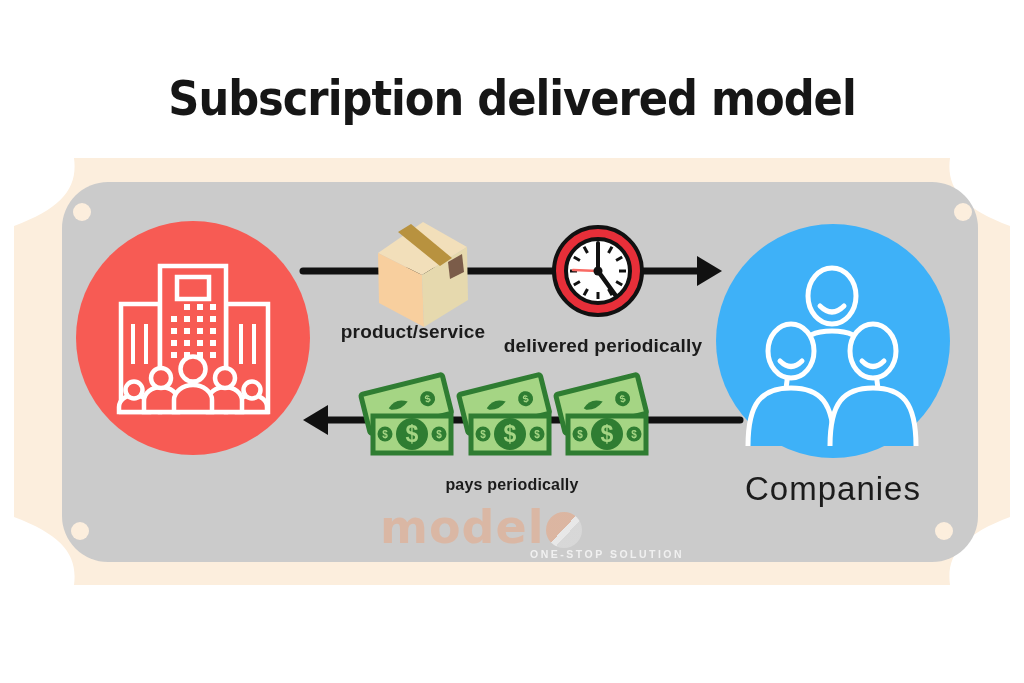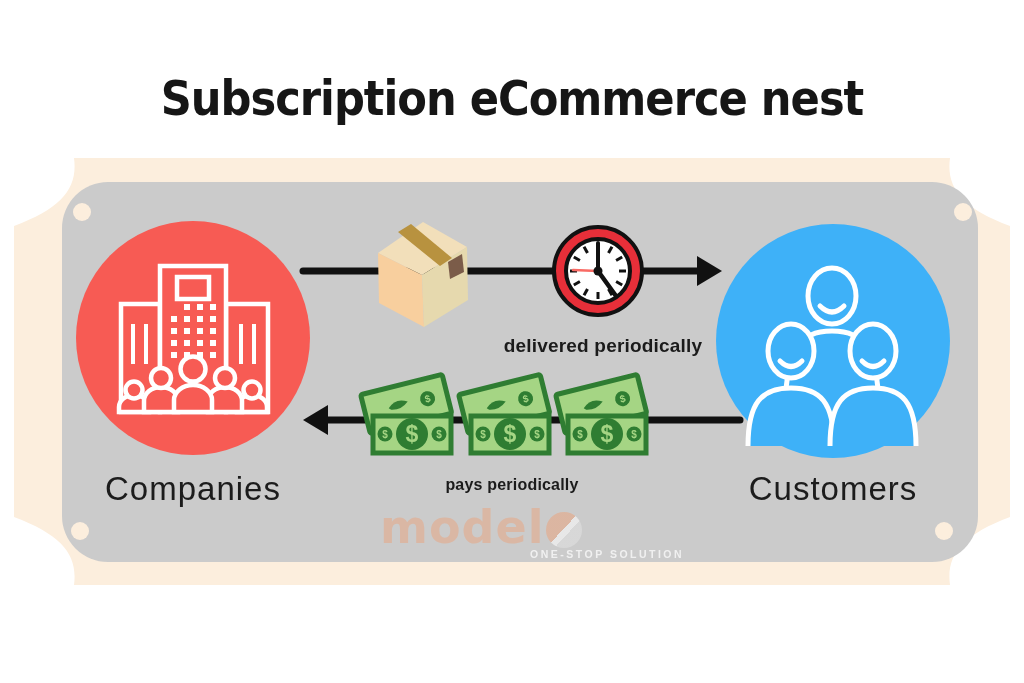--- a/index.html
+++ b/index.html
@@ -194,26 +194,26 @@
         <circle cx="0" cy="434" r="16" fill="#2f7d32"></circle>
         <text x="0" y="442" font-size="23" font-weight="bold" fill="#a5d584" text-anchor="middle">$</text>
         <circle cx="-27" cy="434" r="7.5" fill="#2f7d32"></circle>
         <text x="-27" y="437.5" font-size="10" font-weight="bold" fill="#a5d584" text-anchor="middle">$</text>
         <circle cx="27" cy="434" r="7.5" fill="#2f7d32"></circle>
         <text x="27" y="437.5" font-size="10" font-weight="bold" fill="#a5d584" text-anchor="middle">$</text>
       </g>
     </g>
   </svg>
 
-  <div id="title" class="abs">Subscription eCommerce nest</div>
-
-  <div id="companies-label" class="abs circle-label">Companies</div>
-
-  <div id="customers-label" class="abs circle-label">Customers</div>
-
+  <div id="title" class="abs">Subscription delivered model</div>
+
+
+  <div id="customers-label" class="abs circle-label">Companies</div>
+
+  <div id="product-label" class="abs flow-label">product/service</div>
 
   <div id="delivery-label" class="abs flow-label">delivered periodically</div>
 
   <div id="pays-label" class="abs flow-label">pays periodically</div>
 
   <div id="watermark" class="abs">
     <span id="wm-left">model</span>
     <span id="wm-eglyph"></span>
   </div>
   <div id="wm-tagline" class="abs">ONE-STOP SOLUTION</div>

